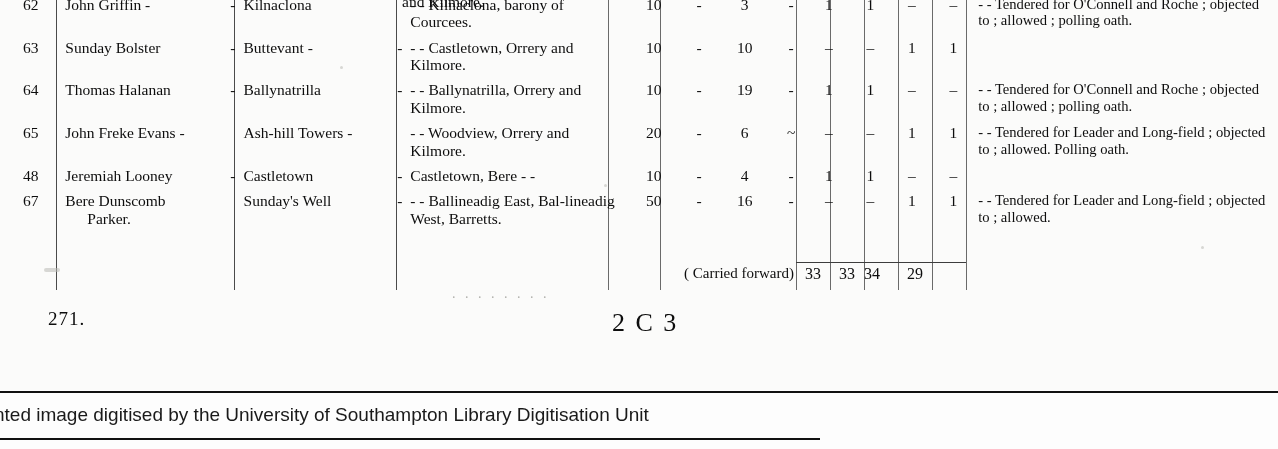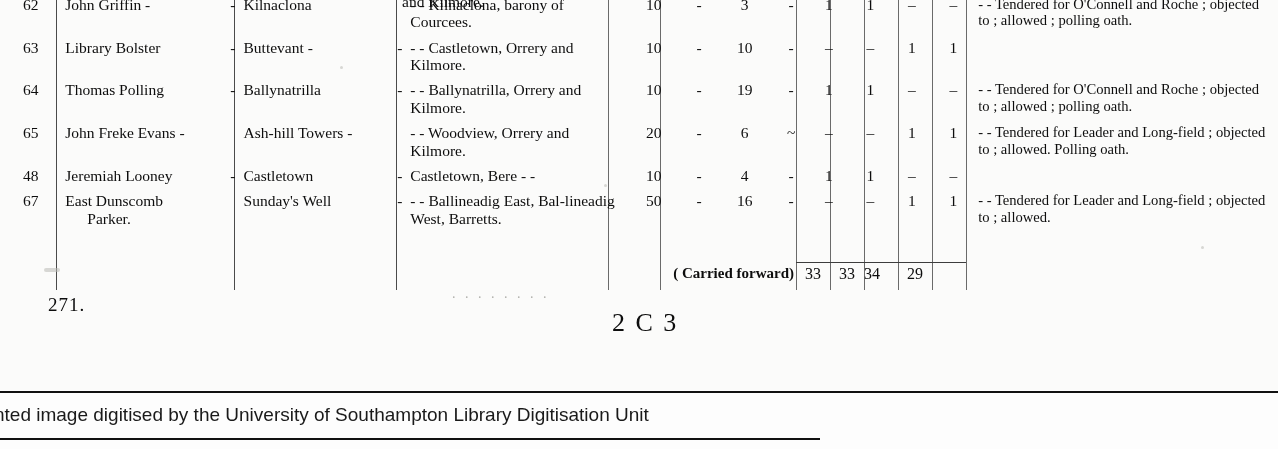--- a/index.html
+++ b/index.html
@@ -73,32 +73,31 @@
   .indent { display: block; padding-left: 22px; font-family: Liberation Serif, serif; }
 
   .rem { font-size: 14.6px; line-height: 1.14; }
 
   
   .cf-label {
     text-align: right;
     font-size: 15px;
     white-space: nowrap;
     padding-right: 6px;
-    font-weight: bold;
   }
   .cf-rule-top {
     position: absolute;
     background: #3d3d3d;
     height: 1px;
   }
   
   .folio {
     position: absolute;
     left: 48px;
-    top: 294px;
+    top: 308px;
     font-size: 19px;
     letter-spacing: 1px;
   }
   .sig {
     position: absolute;
     left: 612px;
     top: 308px;
     font-size: 26px;
     letter-spacing: 2px;
   }
@@ -179,21 +178,21 @@
         <td class="col-t2">1</td>
         <td class="col-t3">–</td>
         <td class="col-t4">–</td>
         <td class="col-rem rem">- - Tendered for O'Connell and Roche ; objected to ; allowed ; polling oath.</td>
       </tr>
 
       <tr>
         <td class="col-no">63</td>
         <td class="col-name">
           <div class="name-row">
-            <span>Library Bolster</span>
+            <span>Sunday Bolster</span>
             <span class="dash">-</span>
           </div>
         </td>
         <td class="col-place">
           <div class="name-row">
             <span>Buttevant -</span>
             <span class="dash">-</span>
           </div>
         </td>
         <td class="col-desc">- - Castletown, Orrery and Kilmore.</td>
@@ -205,21 +204,21 @@
         <td class="col-t2">–</td>
         <td class="col-t3">1</td>
         <td class="col-t4">1</td>
         <td class="col-rem rem"></td>
       </tr>
 
       <tr>
         <td class="col-no">64</td>
         <td class="col-name">
           <div class="name-row">
-            <span>Thomas Polling</span>
+            <span>Thomas Halanan</span>
             <span class="dash">-</span>
           </div>
         </td>
         <td class="col-place">
           <div class="name-row">
             <span>Ballynatrilla</span>
             <span class="dash">-</span>
           </div>
         </td>
         <td class="col-desc">- - Ballynatrilla, Orrery and Kilmore.</td>
@@ -272,21 +271,21 @@
         <td class="col-t1">1</td>
         <td class="col-t2">1</td>
         <td class="col-t3">–</td>
         <td class="col-t4">–</td>
         <td class="col-rem rem"></td>
       </tr>
 
       <tr>
         <td class="col-no">67</td>
         <td class="col-name">
-          <span>East   Dunscomb</span>
+          <span>Bere   Dunscomb</span>
           <span class="indent">Parker.</span>
         </td>
         <td class="col-place">
           <div class="name-row">
             <span>Sunday's Well</span>
             <span class="dash">-</span>
           </div>
         </td>
         <td class="col-desc">- - Ballineadig East, Bal-lineadig West, Barretts.</td>
         <td class="col-val">50</td>

